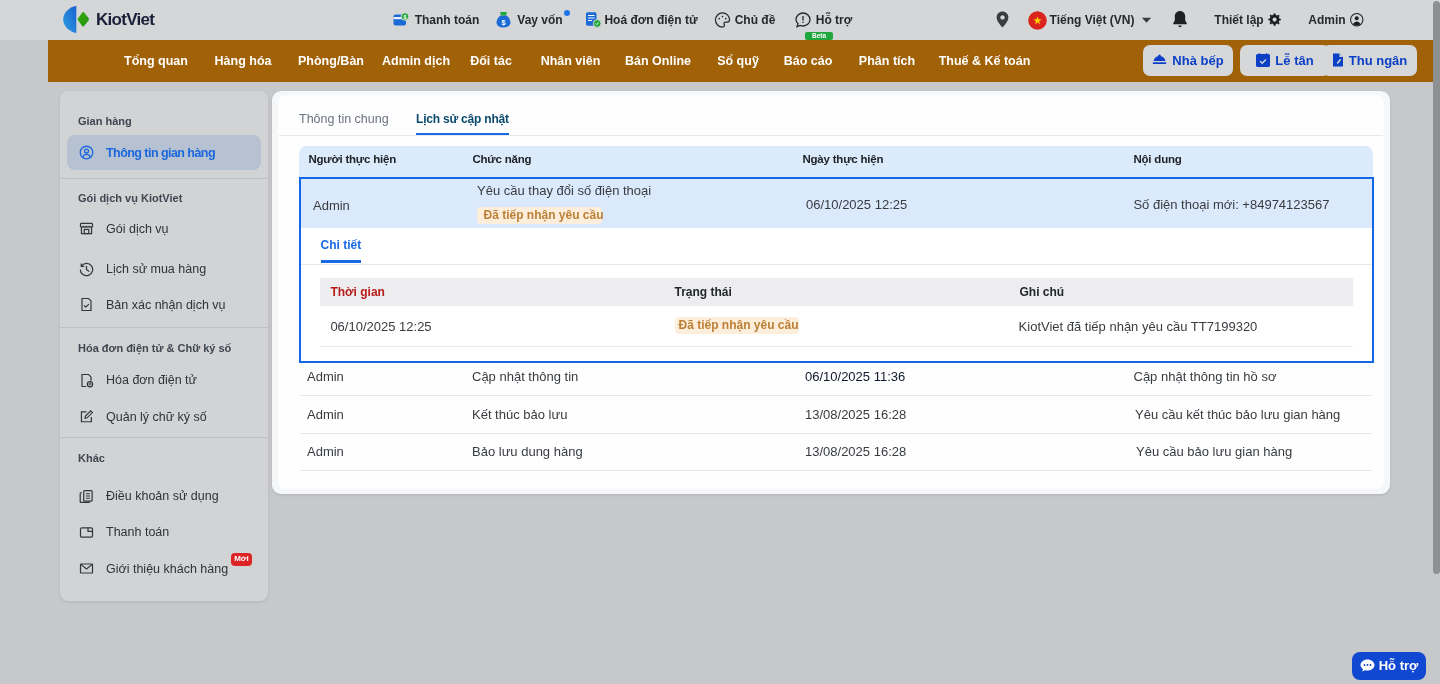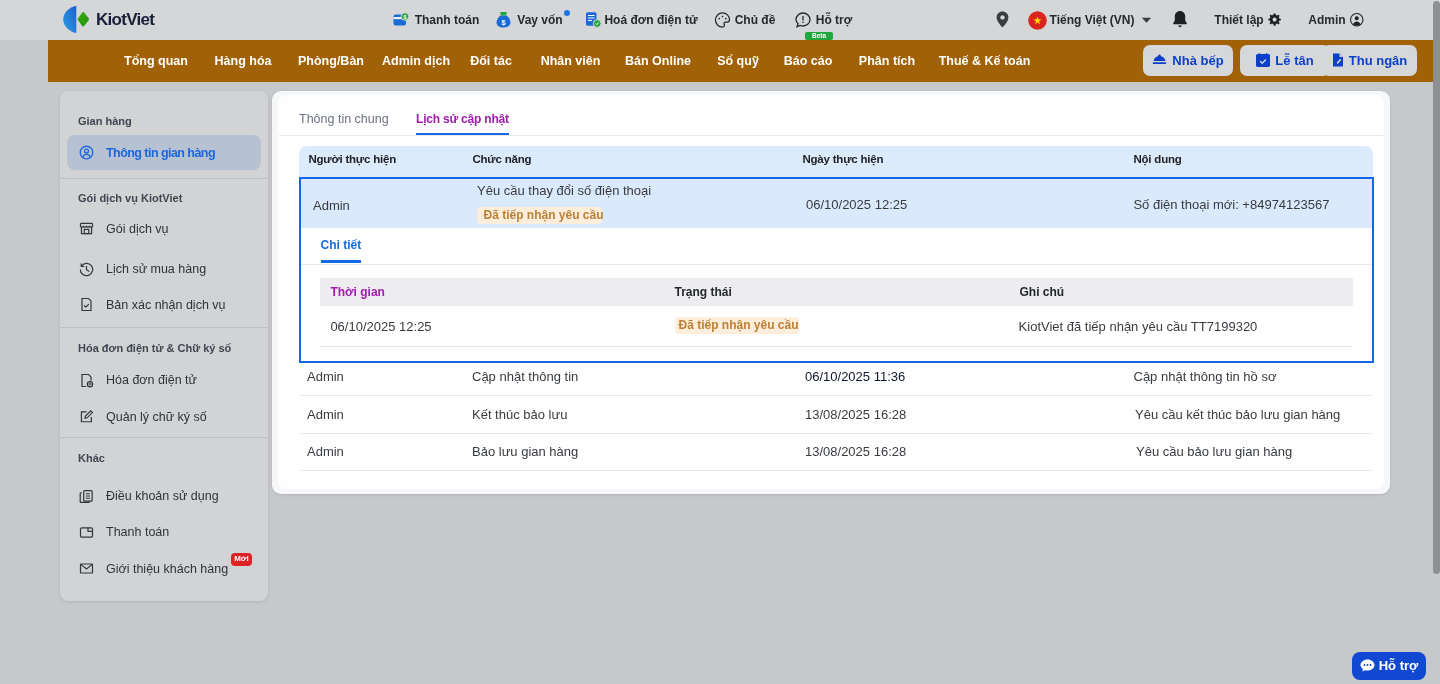--- a/index.html
+++ b/index.html
@@ -201,21 +201,21 @@
     </svg>
   <div class="sbitem" style="top:468.5px;">Giới thiệu khách hàng</div>
   <div style="position:absolute; left:171px; top:462px; width:21px; height:12.5px; background:#dc2427; border-radius:4px; color:#fff; font-size:8px; font-weight:700; line-height:12.5px; text-align:center;">Mới</div>
 </div>
 
 <div id="card">
   <div id="cardin"></div>
 </div>
 
 <div class="t" style="left:299px; top:110px; line-height:18px; font-size:12.5px; color:#6b7380;">Thông tin chung</div>
-<div class="t" style="left:416px; top:110px; line-height:18px; font-size:12px; font-weight:600; letter-spacing:-0.2px; color:#a21caf;">Lịch sử cập nhật</div>
+<div class="t" style="left:416px; top:110px; line-height:18px; font-size:12px; font-weight:600; letter-spacing:-0.2px; color:#0c4a6e;">Lịch sử cập nhật</div>
 <div class="t" style="left:416px; top:132.5px; width:92.5px; height:2.5px; background:#176ae3;"></div>
 <div class="t" style="left:279px; top:135px; width:1104px; height:1px; background:#e7e8ea;"></div>
 
 <div class="t" style="left:299.4px; top:145.8px; width:1074px; height:31px; background:#dcebfb; border-radius:8px 8px 0 0;"></div>
 <div class="t" style="left:308.4px; top:150px; line-height:18px; font-size:11.5px; font-weight:700; letter-spacing:-0.2px; color:#202328;">Người thực hiện</div>
 <div class="t" style="left:472.4px; top:150px; line-height:18px; font-size:11.5px; font-weight:700; letter-spacing:-0.2px; color:#202328;">Chức năng</div>
 <div class="t" style="left:802.4px; top:150px; line-height:18px; font-size:11.5px; font-weight:700; letter-spacing:-0.2px; color:#202328;">Ngày thực hiện</div>
 <div class="t" style="left:1133.4px; top:150px; line-height:18px; font-size:11.5px; font-weight:700; letter-spacing:-0.2px; color:#202328;">Nội dung</div>
 
 <div class="t" style="left:299.4px; top:176.7px; width:1075px; height:186.3px; background:#fff; border:2px solid #1366e4;"></div>
@@ -225,21 +225,21 @@
 <div class="t" style="left:477px; top:206.5px; width:125px; height:17px; background:#fdeedb; border-radius:4px;"></div>
 <div class="t" style="left:483.5px; top:206.5px; line-height:17px; font-size:12px; font-weight:600; color:#bd8038;">Đã tiếp nhận yêu cầu</div>
 <div class="t" style="left:806px; top:195.5px; line-height:18px; font-size:13px; color:#383c40;">06/10/2025 12:25</div>
 <div class="t" style="left:1133.4px; top:195.5px; line-height:18px; font-size:13px; color:#383c40;">Số điện thoại mới: +84974123567</div>
 
 <div class="t" style="left:320.6px; top:235.6px; line-height:18px; font-size:12px; font-weight:600; color:#176ae3;">Chi tiết</div>
 <div class="t" style="left:320.6px; top:260px; width:40.7px; height:3px; background:#176ae3;"></div>
 <div class="t" style="left:301.4px; top:263.5px; width:1071px; height:1px; background:#e7e8ea;"></div>
 
 <div class="t" style="left:320.4px; top:277.5px; width:1032.4px; height:28px; background:#ededef;"></div>
-<div class="t" style="left:330.4px; top:282.5px; line-height:18px; font-size:12px; font-weight:700; color:#a21caf;">Thời gian</div>
+<div class="t" style="left:330.4px; top:282.5px; line-height:18px; font-size:12px; font-weight:700; color:#b91c1c;">Thời gian</div>
 <div class="t" style="left:674.5px; top:282.5px; line-height:18px; font-size:12px; font-weight:700; color:#23272c;">Trạng thái</div>
 <div class="t" style="left:1019.5px; top:282.5px; line-height:18px; font-size:12px; font-weight:700; color:#23272c;">Ghi chú</div>
 <div class="t" style="left:330.4px; top:318px; line-height:18px; font-size:13px; color:#383c40;">06/10/2025 12:25</div>
 <div class="t" style="left:674.5px; top:317.3px; width:124px; height:17.2px; background:#fdeedb; border-radius:4px;"></div>
 <div class="t" style="left:678.5px; top:317.3px; line-height:17.2px; font-size:12px; font-weight:600; color:#bd8038;">Đã tiếp nhận yêu cầu</div>
 <div class="t" style="left:1018.6px; top:317.5px; line-height:18px; font-size:13px; color:#383c40;">KiotViet đã tiếp nhận yêu cầu TT7199320</div>
 <div class="t" style="left:320.4px; top:345.6px; width:1032.4px; height:1px; background:#e7e8ea;"></div>
 
 <div class="t" style="left:307px; top:368px; line-height:18px; font-size:13px; color:#383c40;">Admin</div>
 <div class="t" style="left:472px; top:368px; line-height:18px; font-size:13px; color:#383c40;">Cập nhật thông tin</div>
@@ -247,21 +247,21 @@
 <div class="t" style="left:1133.5px; top:368px; line-height:18px; font-size:13px; color:#383c40;">Cập nhật thông tin hồ sơ</div>
 <div class="t" style="left:300px; top:395.2px; width:1072px; height:1px; background:#e7e8ea;"></div>
 
 <div class="t" style="left:307px; top:405.5px; line-height:18px; font-size:13px; color:#383c40;">Admin</div>
 <div class="t" style="left:472px; top:405.5px; line-height:18px; font-size:13px; color:#383c40;">Kết thúc bảo lưu</div>
 <div class="t" style="left:805px; top:405.5px; line-height:18px; font-size:13px; color:#383c40;">13/08/2025 16:28</div>
 <div class="t" style="left:1135px; top:405.5px; line-height:18px; font-size:13px; color:#383c40;">Yêu cầu kết thúc bảo lưu gian hàng</div>
 <div class="t" style="left:300px; top:432.6px; width:1072px; height:1px; background:#e7e8ea;"></div>
 
 <div class="t" style="left:307px; top:443px; line-height:18px; font-size:13px; color:#383c40;">Admin</div>
-<div class="t" style="left:472px; top:443px; line-height:18px; font-size:13px; color:#383c40;">Bảo lưu gian hàng</div>
+<div class="t" style="left:472px; top:443px; line-height:18px; font-size:13px; color:#383c40;">Bảo lưu dung hàng</div>
 <div class="t" style="left:805px; top:443px; line-height:18px; font-size:13px; color:#383c40;">13/08/2025 16:28</div>
 <div class="t" style="left:1136px; top:443px; line-height:18px; font-size:13px; color:#383c40;">Yêu cầu bảo lưu gian hàng</div>
 <div class="t" style="left:300px; top:469.8px; width:1072px; height:1px; background:#e7e8ea;"></div>
 
 <div class="abs" style="left:1433px; top:1px; width:7px; height:573px; background:#8e8f91; border-radius:4px;"></div>
 
 <div class="abs" style="left:1352px; top:652px; width:74px; height:28px; background:#1148d2; border-radius:8px; color:#fff; font-size:13px; font-weight:600; line-height:28px; text-align:center;"><svg style="vertical-align:-3px;margin-right:4px" width="15" height="14" viewBox="0 0 15 14">
       <path d="M7.5 0.5 C11.4 0.5 14.5 3 14.5 6 C14.5 9 11.4 11.5 7.5 11.5 C6.7 11.5 5.9 11.4 5.2 11.2 L2.2 12.6 L3 10.2 C1.5 9.2 0.5 7.7 0.5 6 C0.5 3 3.6 0.5 7.5 0.5 Z" fill="#fff"></path>
       <circle cx="4.5" cy="6" r="0.9" fill="#0c40c6"></circle>
       <circle cx="7.5" cy="6" r="0.9" fill="#0c40c6"></circle>

